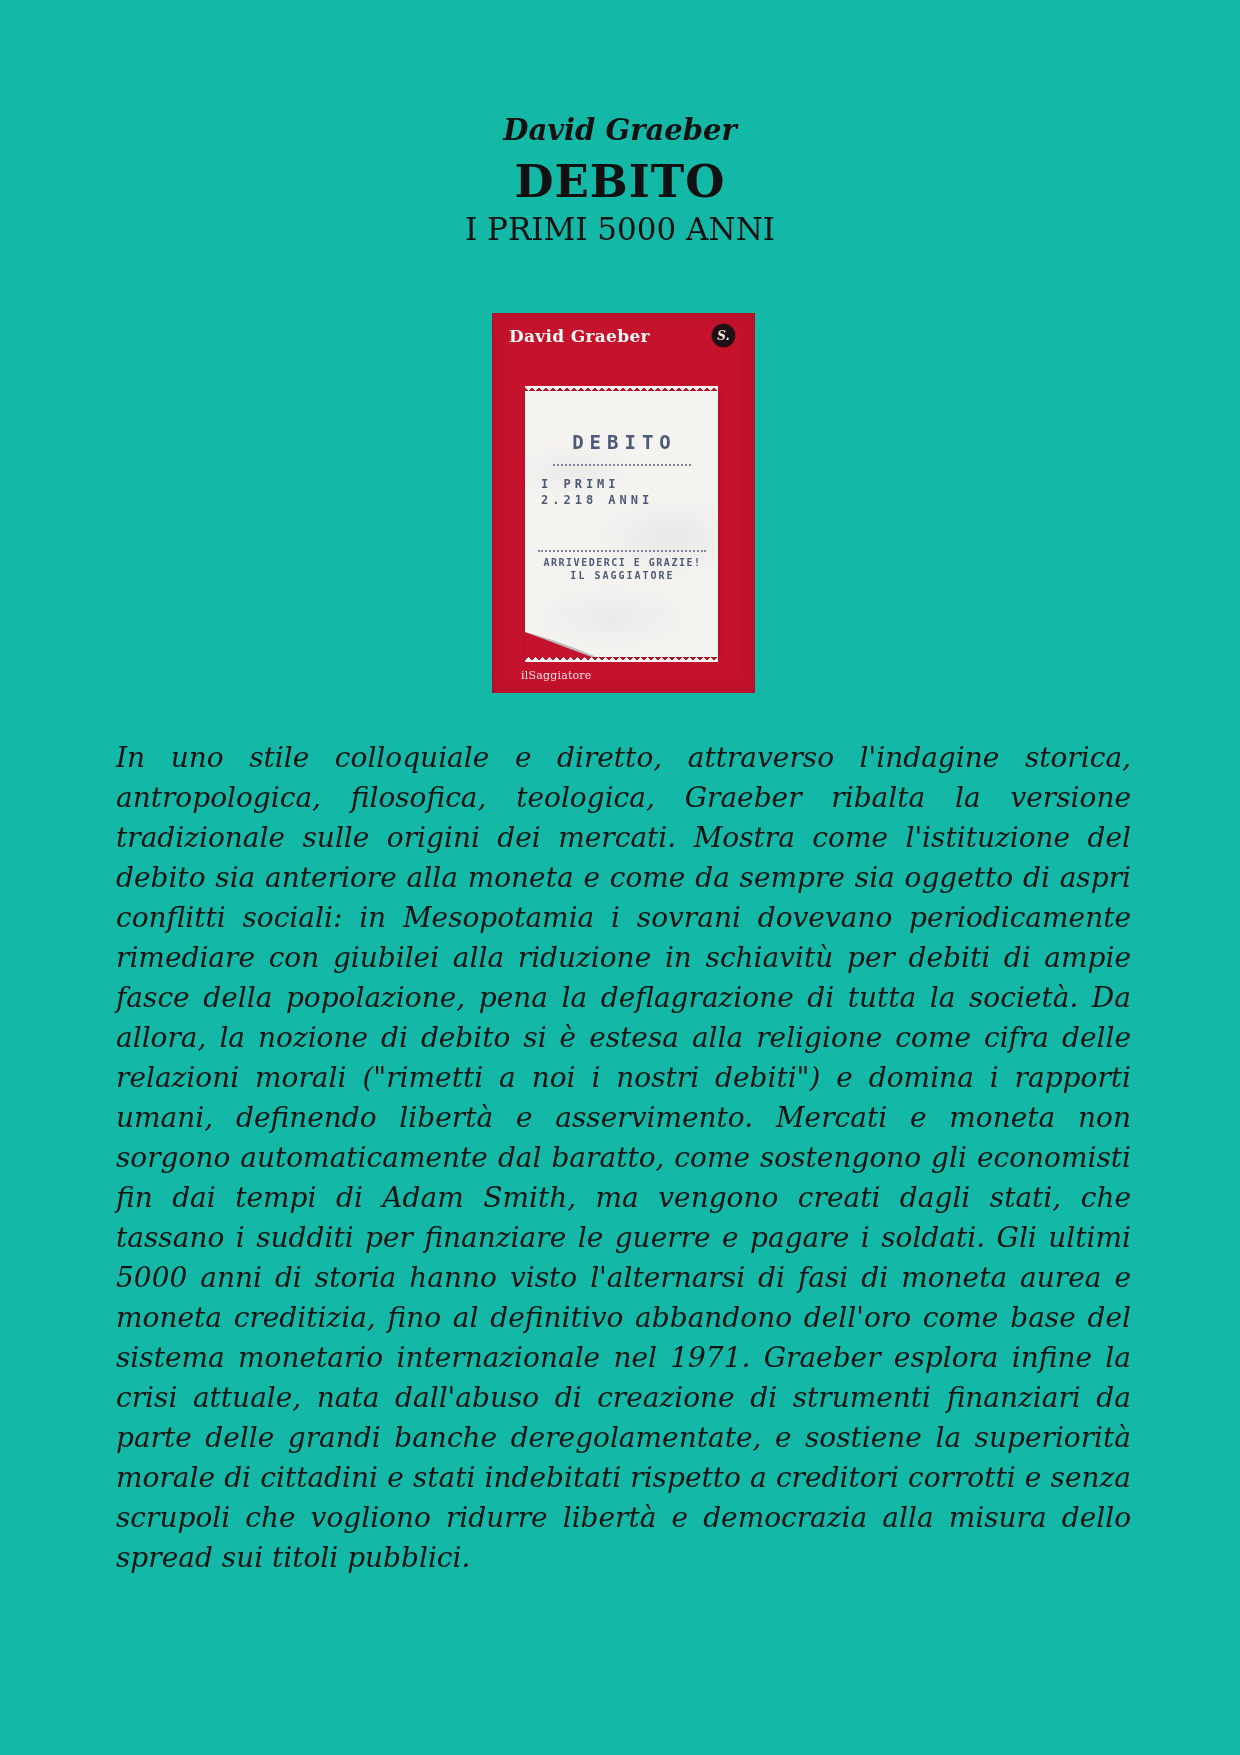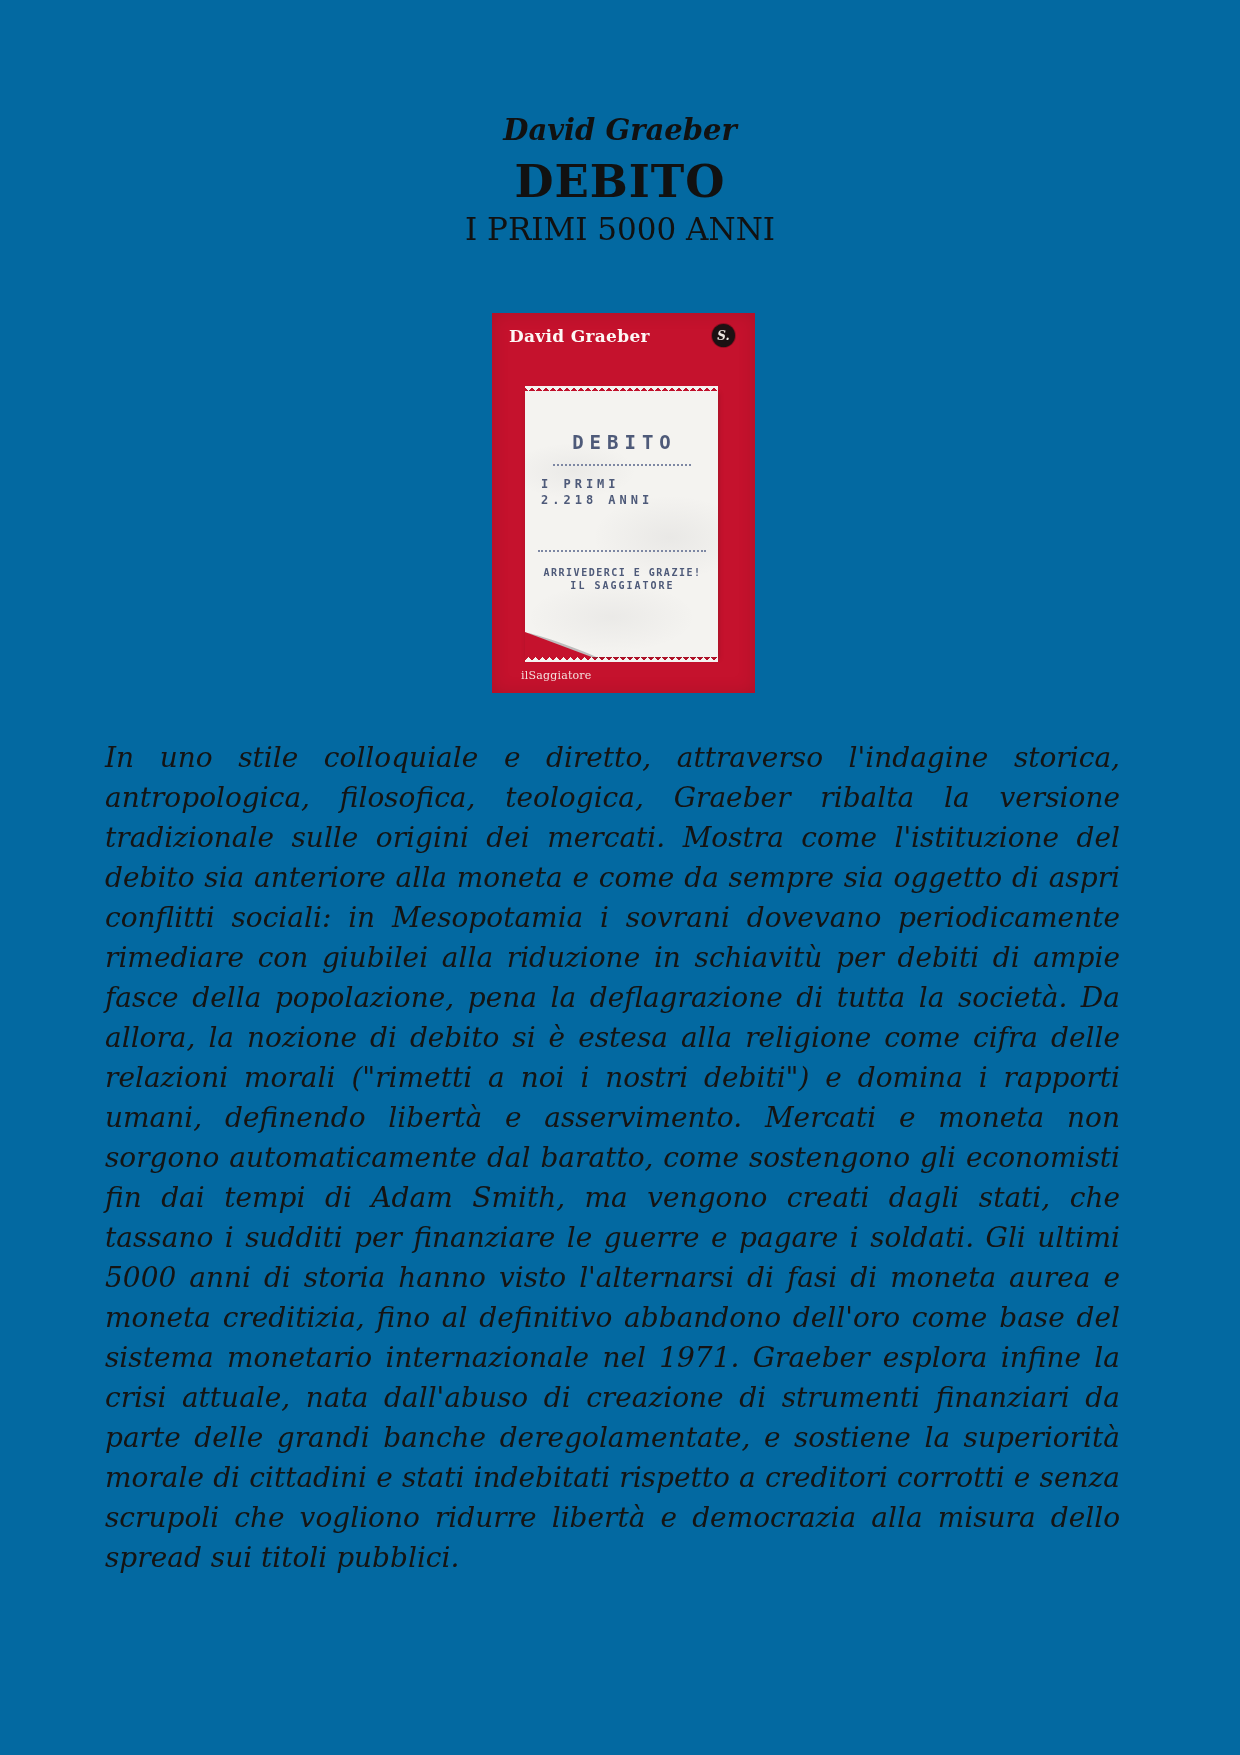--- a/index.html
+++ b/index.html
@@ -1,20 +1,20 @@
 <!DOCTYPE html>
 <html style="--cover-red: #c5122d; --receipt-paper: #f4f3f0; --receipt-ink: #4e5a79; --receipt-rule: #7d87a3;"><head>
 <meta charset="utf-8">
 <style>
   html, body { margin: 0; padding: 0; background: #ffffff; }
   .page {
     position: relative;
     width: 1240px;
     height: 1755px;
-    background: #0369a1;
+    background: #14b8a6;
     font-family: "DejaVu Serif", serif;
     color: #111111;
     overflow: hidden;
   }
 
   
   .header-author {
     position: absolute; top: 113px; left: 0; width: 100%;
     text-align: center;
     font-size: 29px; font-weight: bold; font-style: italic;
@@ -98,21 +98,21 @@
     font-weight: bold; font-size: 12px; letter-spacing: 4px;
     line-height: 16px;
     color: var(--receipt-ink, #4e5a79);
     white-space: pre-line;
   }
   .receipt-rule-2 {
     width: 168px; margin: 42px auto 0;
     border-top: 2px dotted var(--receipt-rule, #7d87a3);
   }
   .receipt-farewell {
-    margin-top: 15px; padding-left: 2px;
+    margin-top: 5px; padding-left: 2px;
     text-align: center;
     font-family: "DejaVu Sans Mono", monospace;
     font-weight: bold; font-size: 10px; letter-spacing: 1.5px;
     color: var(--receipt-ink, #4e5a79);
   }
   .receipt-imprint {
     margin-top: 2px; padding-left: 2px;
     text-align: center;
     font-family: "DejaVu Sans Mono", monospace;
     font-weight: bold; font-size: 10px; letter-spacing: 2px;
@@ -132,21 +132,21 @@
     border-radius: 50%;
   }
   .cover-publisher {
     position: absolute; left: 29px; bottom: 11px;
     font-size: 11px; font-weight: normal;
     color: #f3dfdd; letter-spacing: 0.2px;
   }
 
   
   .body-text {
-    position: absolute; left: 105px; top: 738px;
+    position: absolute; left: 116px; top: 738px;
     width: 1015px;
     font-style: italic;
     font-size: 28px; line-height: 40px;
     text-align: justify;
     color: #141414;
     margin: 0;
   }
 
   
   .footer-url {

